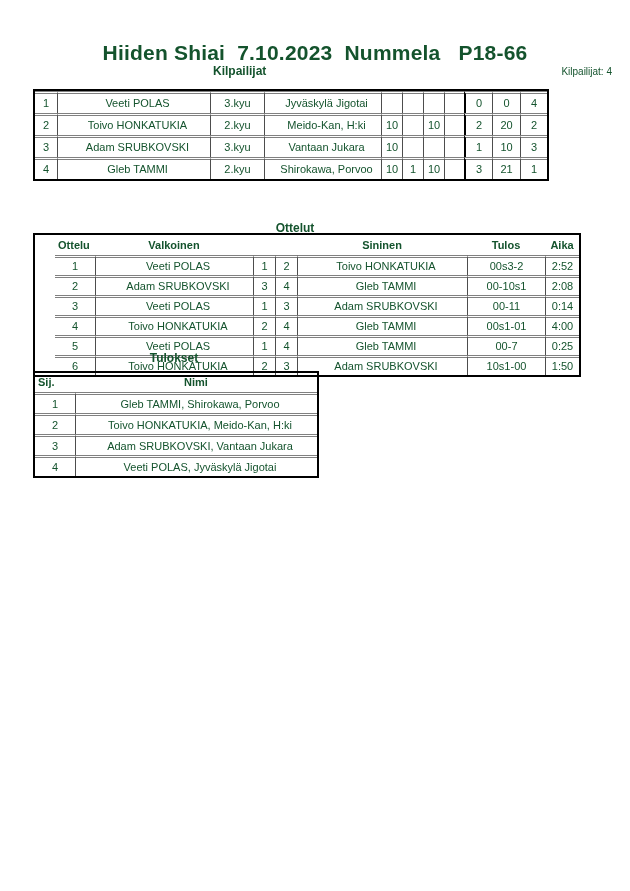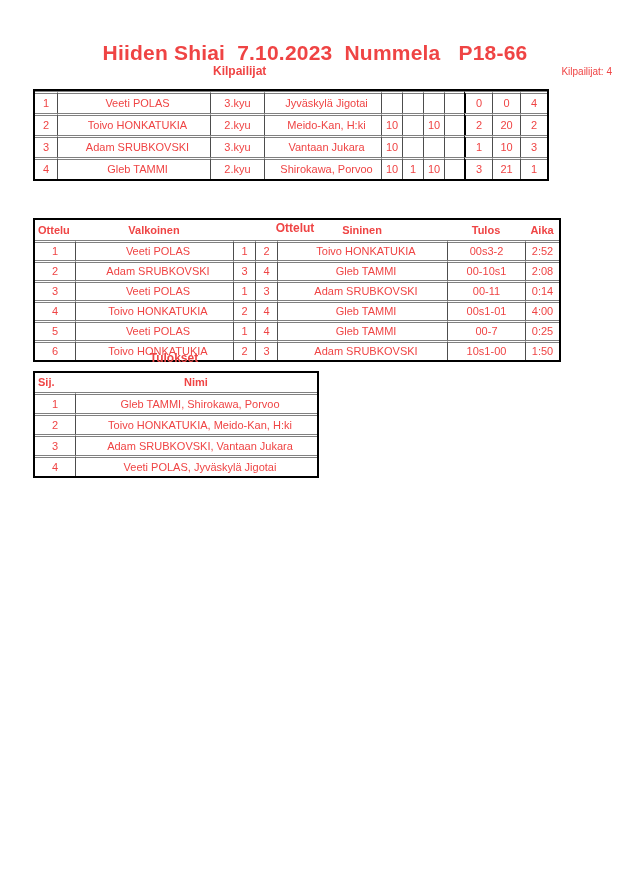--- a/index.html
+++ b/index.html
@@ -1,18 +1,18 @@
 <!DOCTYPE html>
 <html><head>
 <meta charset="utf-8">
 <style>
   html,body{margin:0;padding:0;background:#fff;}
   .page{
     position:relative;width:630px;height:891px;background:#fff;
-    font-family:"Liberation Sans","DejaVu Sans",sans-serif;color:#ef4444;overflow:hidden;
+    font-family:"Liberation Sans","DejaVu Sans",sans-serif;color:#14532d;overflow:hidden;
   }
   .doc-title{
     position:absolute;top:41px;left:0;width:630px;text-align:center;
     font-size:21px;font-weight:bold;white-space:pre;letter-spacing:0.2px;
   }
   .section-heading{position:absolute;font-size:12px;font-weight:bold;}
   .heading-kilpailijat{top:64px;left:213px;}
   .heading-ottelut{top:201px;left:33px;width:524px;text-align:center;margin-top:20px;}
   .heading-tulokset{top:351px;left:33px;width:282px;text-align:center;}
   .count-label{position:absolute;top:66px;right:18px;font-size:10px;}
@@ -31,21 +31,21 @@
   td.thickleft, th.thickleft{border-left:2px solid #000 !important;}
   th.sep{border-left:1px solid #4d4d4d;}
   .ac{text-align:center;}
   .al{text-align:center;padding-left:7px !important;}
   .hl{text-align:left;padding-left:3px !important;}
 
   #tbl-competitors{top:89px;left:33px;width:512px;}
   #tbl-competitors th{height:20px;line-height:20px;}
   #tbl-competitors td{height:19px;line-height:19px;}
 
-  #tbl-matches{top:218px;left:33px;width:524px;}
+  #tbl-matches{top:233px;left:33px;width:524px;padding-left:20px;}
   #tbl-matches th{height:20px;line-height:20px;}
   #tbl-matches td{height:17px;line-height:17px;}
 
   #tbl-results{top:371px;left:33px;width:282px;}
   #tbl-results th{height:19px;line-height:19px;}
   #tbl-results td{height:18px;line-height:18px;}
 </style>
 </head>
 <body>
 

